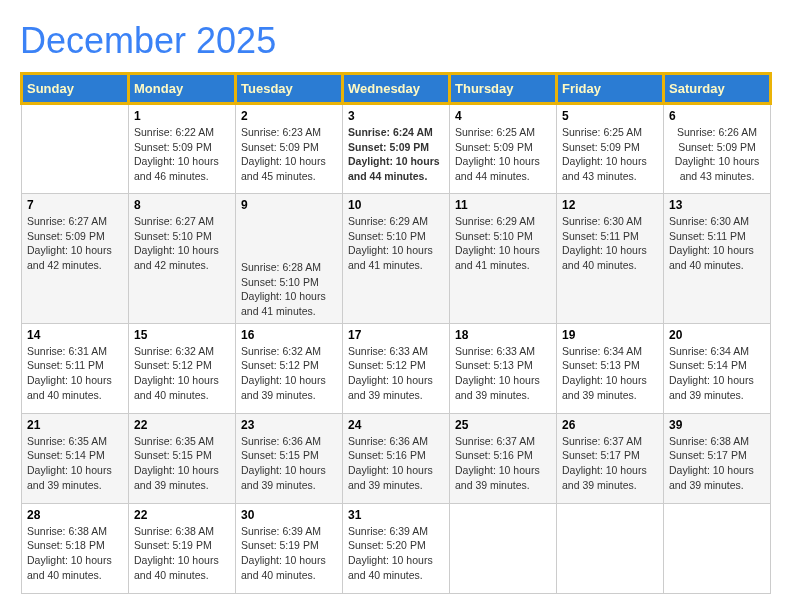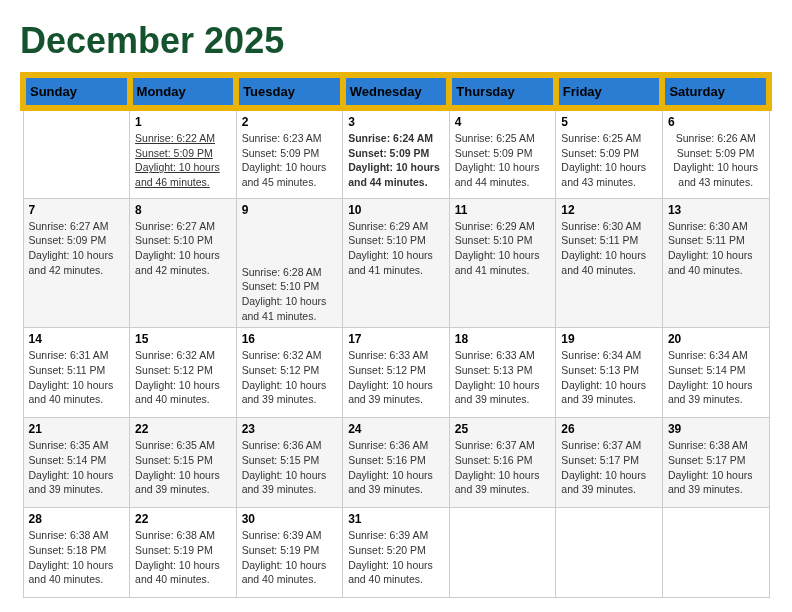--- a/index.html
+++ b/index.html
@@ -23,40 +23,40 @@
     .logo-icon {
       width: 20px;
       height: 20px;
       margin-right: 2px;
     }
     .title-section {
       text-align: right;
     }
     .month-year {
       font-size: 36px;
-      font-weight: bold;
-      color: #14532d;
+      font-weight: normal;
+      color: #3b82f6;
     }
     .location {
       font-size: 16px;
       color: #555;
     }
     .calendar-table {
       width: 100%;
       border-collapse: collapse;
       font-size: 11px;
     }
     .calendar-table th {
       background-color: #2b7cd3;
-      color: #000000;
+      color: #fef9c3;
       padding: 6px 4px;
       text-align: left;
       font-size: 13px;
       font-weight: bold;
-      border: 6px solid #eab308;
+      border: 3px solid #eab308;
     }
     .calendar-table td {
       border: 1px solid #ccc;
       vertical-align: top;
       padding: 4px 5px;
       width: calc(100% / 7);
       height: 90px;
       background: #fff;
     }
     .calendar-table tr:nth-child(even) td {
@@ -96,21 +96,21 @@
         <th>Thursday</th>
         <th>Friday</th>
         <th>Saturday</th>
       </tr>
   </thead>
   <tbody id="calendar-body">
   <tr>
         <td class="empty-cell"></td>
         <td>
           <span class="day-number">1</span>
-          <div class="day-info" style="white-space: pre-line; text-decoration: underline;">Sunrise: 6:22 AM
+          <div class="day-info" style="white-space: pre-line;">Sunrise: 6:22 AM
 Sunset: 5:09 PM
 Daylight: 10 hours
 and 46 minutes.</div>
         </td>
         <td>
           <span class="day-number">2</span>
           <div class="day-info" style="white-space: pre-line;">Sunrise: 6:23 AM
 Sunset: 5:09 PM
 Daylight: 10 hours
 and 45 minutes.</div>

